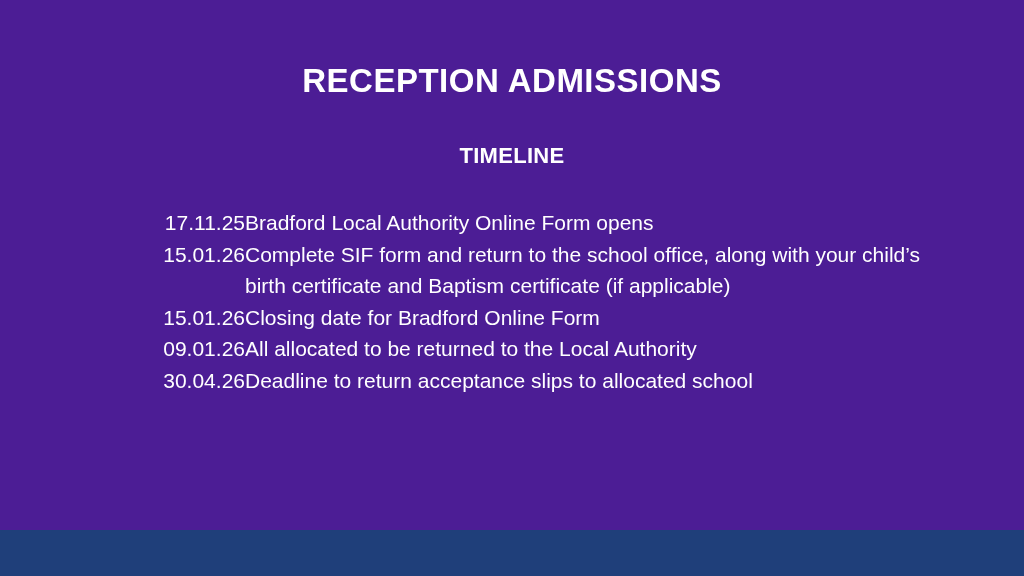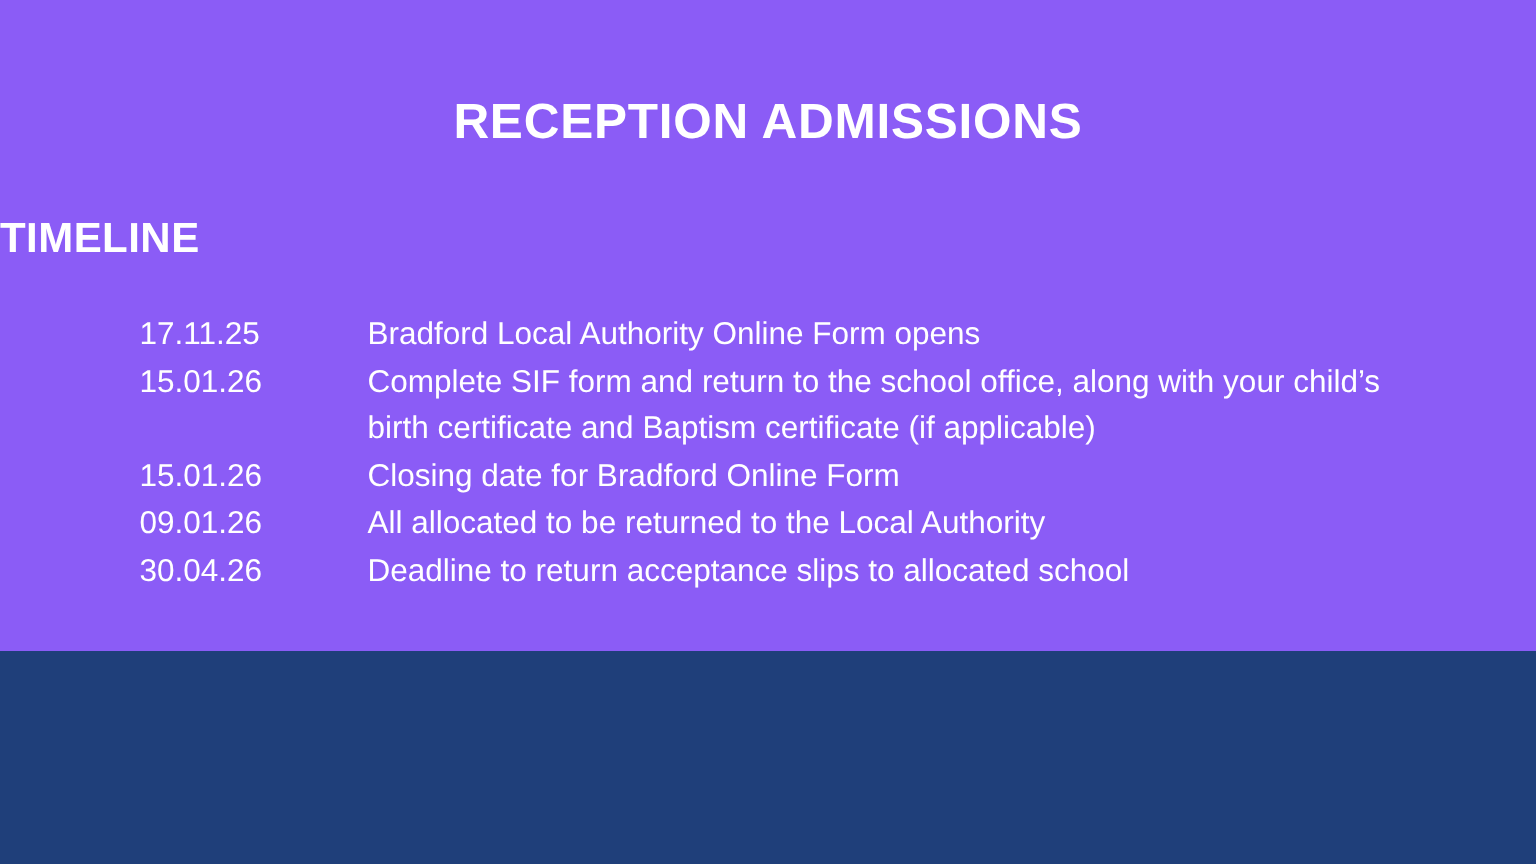--- a/index.html
+++ b/index.html
@@ -9,42 +9,43 @@
   body {
     width: 1024px;
     height: 576px;
     background: #1f3f7a;
     font-family: "Liberation Sans", sans-serif;
     overflow: hidden;
   }
   .slide {
     position: relative;
     width: 1024px;
-    height: 434px;
-    background: #8b5cf6;
+    height: 530px;
+    background: #4c1d95;
     box-sizing: border-box;
   }
   .slide-title {
     position: absolute;
     top: 62px;
     left: 0;
     width: 1024px;
     text-align: center;
     color: #ffffff;
     font-size: 33px;
     font-weight: bold;
     letter-spacing: 0.5px;
   }
   .slide-subtitle {
     position: absolute;
     top: 143px;
     left: 0;
     width: 1024px;
+    text-align: center;
     color: #ffffff;
-    font-size: 28px;
+    font-size: 22px;
     font-weight: bold;
     letter-spacing: 0.3px;
   }
   .timeline-table {
     position: absolute;
     top: 207px;
     left: 93px;
     width: 845px;
     border-collapse: collapse;
   }
@@ -52,20 +53,21 @@
     color: #ffffff;
     font-size: 21px;
     line-height: 31.5px;
     vertical-align: top;
     padding: 0;
     font-weight: 400;
   }
   .col-date {
     width: 152px;
     white-space: nowrap;
+    text-align: right;
   }
   .col-desc {
     width: 693px;
   }
 </style>
 </head>
 <body>
 
 <div class="slide">
 

